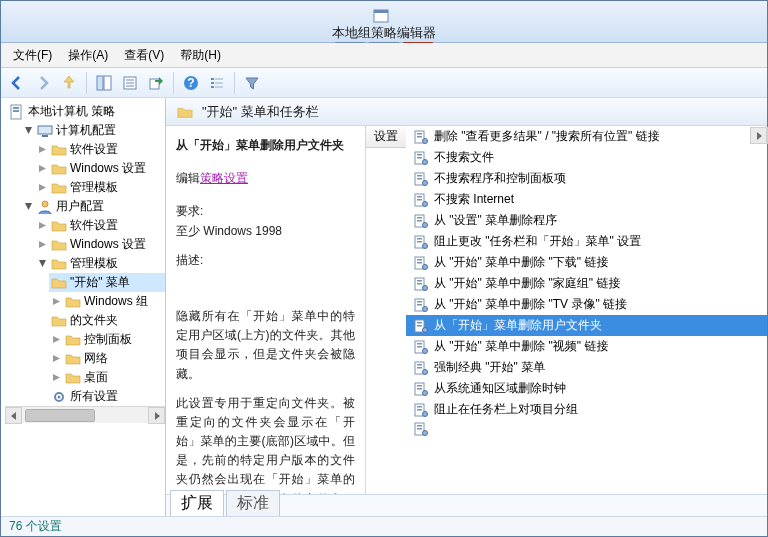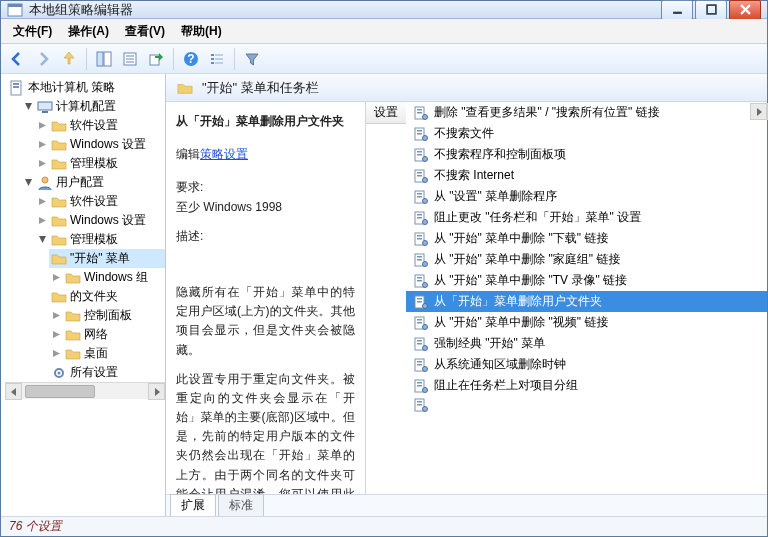--- a/index.html
+++ b/index.html
@@ -1,27 +1,27 @@
 <!DOCTYPE html>
 <html><head>
 <meta charset="utf-8">
 <style>
   * { box-sizing: border-box; margin: 0; padding: 0; font-family: "Microsoft YaHei", "Segoe UI", Tahoma, sans-serif; font-size: 12px; }
   html, body { width: 768px; height: 537px; overflow: hidden; background: #d6e4f2; }
 
   .window { width: 768px; height: 537px; border: 1px solid #5a7aa0; background: #fff; display: flex; flex-direction: column; }
-  .titlebar { height: 18px; background: linear-gradient(#eaf1fb, #cfe0f4); display: flex; align-items: center; padding: 7px 6px; border-bottom: 1px solid #9db8d8; }
+  .titlebar { height: 42px; background: linear-gradient(#eaf1fb, #cfe0f4); display: flex; align-items: center; padding: 7px 6px; border-bottom: 1px solid #9db8d8; flex-direction: column; }
   .titlebar .icon { width: 16px; height: 16px; margin-right: 6px; }
   .titlebar .title { flex: 1; color: #1a1a1a; font-size: 13px; }
   .winbtns { display: flex; gap: 2px; }
   .winbtn { width: 32px; height: 20px; border: 1px solid #6b8cb0; background: linear-gradient(#f6fbff,#d8e8fb); display:flex; align-items:center; justify-content:center; border-radius:2px; }
   .winbtn.close { background: linear-gradient(#f79a8a,#d44a2f); border-color:#a8341e; color:#fff;}
   .winbtn svg { width: 11px; height: 11px; }
 
-  .menubar { height: 20px; background:#f3f3f3; border-bottom:1px solid #d0d0d0; display:flex; align-items:center; padding: 12px 4px; font-weight: bold; }
+  .menubar { height: 20px; background:#f3f3f3; border-bottom:1px solid #d0d0d0; display:flex; align-items:center; padding: 12px 4px; }
   .menubar .mi { padding: 2px 8px; cursor:default; }
 
   .toolbar { height: 30px; background: linear-gradient(#f7fbff,#e4eefb); border-bottom:1px solid #cfd9e8; display:flex; align-items:center; padding:0 4px; gap:2px; }
   .tb-btn { width:24px; height:24px; display:flex; align-items:center; justify-content:center; border:1px solid transparent; }
   .tb-sep { width:1px; height:22px; background:#c7d3e3; margin:0 3px; }
   .tb-btn svg { width:16px; height:16px; }
 
   .content { flex:1; display:flex; min-height:0; }
   .tree-pane { width: 165px; border-right:1px solid #c2c9d4; overflow:auto; background:#fff; padding:4px 0 4px 4px;}
   .tree ul { list-style:none; padding-left: 14px; text-align: center; }
@@ -34,37 +34,37 @@
   .ic { width:16px; height:16px; display:inline-flex; align-items:center; justify-content:center; }
   .ic svg{width:16px;height:16px;}
 
   .right-pane { flex:1; display:flex; flex-direction:column; min-width:0;}
   .header-bar { height:28px; background:linear-gradient(#f8fbff,#e4edf8); border-bottom:1px solid #cdd8e8; display:flex; align-items:center; padding:0 10px; gap:8px;}
   .header-bar .ic{width:18px;height:18px;}
   .header-title{ font-size:13px; color:#222;}
   .main-split{ flex:1; display:flex; min-height:0;justify-content:center;}
   .desc-pane { width:200px; border-right:1px solid #cdd8e8; padding:10px 10px 10px 10px; overflow:auto; line-height:1.6; color:#222;}
   .desc-pane b{ font-weight:700;}
-  .desc-pane a{ color:#1d4ed8; text-decoration:underline; cursor:pointer;}
+  .desc-pane a{ color:#a21caf; text-decoration:underline; cursor:pointer;}
   .list-pane { flex:1; display:flex; flex-direction:row; min-width:0;}
   .list-head { height:22px; background:linear-gradient(#fdfdfd,#ececec); border-bottom:1px solid #d0d0d0; display:flex; align-items:center; padding:0 8px;}
   .list-body { flex:1; overflow:auto; }
   .row { display:flex; align-items:center; gap:6px; padding:2px 8px; white-space:nowrap; cursor:default;}
   .row.sel { background:#3a8de0; color:#fff; }
   .row .ic{width:14px;height:14px;}
   .hscroll { height:17px; background:#f1f1f1; border-top:1px solid #d9d9d9; position:relative;}
   .hscroll .thumb{ position:absolute; left:20px; top:2px; width:70px; height:13px; background:#c9c9c9; border:1px solid #aeaeae; border-radius:2px;}
   .hscroll .arr{ position:absolute; top:0; width:17px; height:17px; background:#eaeaea; border:1px solid #cfcfcf; display:flex; align-items:center; justify-content:center;}
   .hscroll .arr.l{left:0;} .hscroll .arr.r{right:0;}
   .hscroll .arr svg{width:8px;height:8px;}
 
   .tabs-row { height:22px; border-top:1px solid #cdd8e8; display:flex; align-items:flex-end; padding-left:4px; background:#f6f9fd;}
-  .tab { padding:2px 10px; border:1px solid #bfc9d9; border-bottom:none; background:#fff; margin-right:2px; font-size:12px; cursor:default;}
+  .tab { padding:2px 10px; border:1px solid #bfc9d9; border-bottom:none; background:#fff; margin-right:2px; font-size:16px; cursor:default;}
   .tab.inactive{ background:#f0f3f8; color:#555;}
-  .statusbar { height:20px; border-top:1px solid #cdd8e8; background:#f3f6fb; display:flex; align-items:center; padding:0 8px; font-size:12px; color:#7f1d1d;font-style:italic;}
+  .statusbar { height:20px; border-top:1px solid #cdd8e8; background:#f3f6fb; display:flex; align-items:center; padding:0 8px; font-size:12px; color:#0f766e;}
 
   
   .folder-fill{ fill:#f3cf73; stroke:#c9a23a; stroke-width:0.6;}
 </style>
 </head>
 <body>
 
 <div class="window">
 
   <div class="titlebar">

